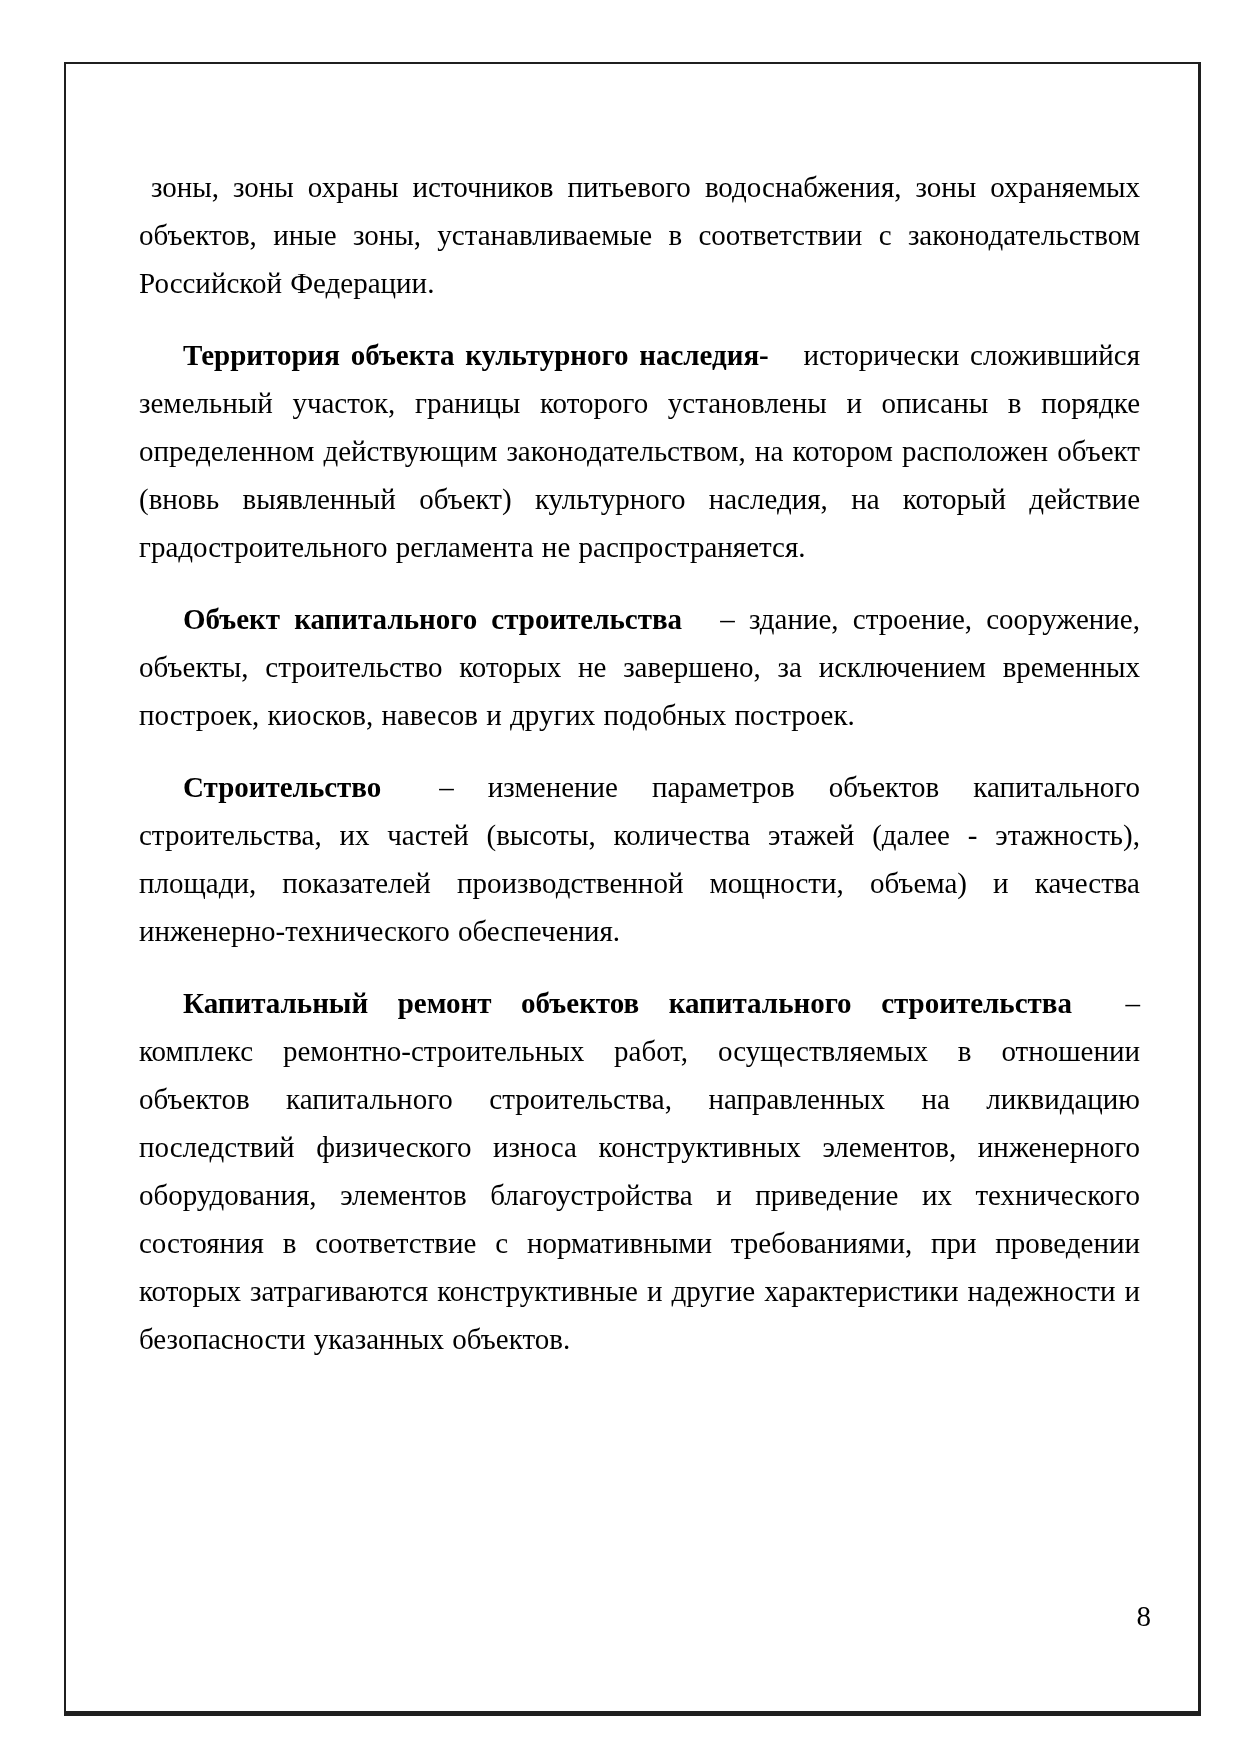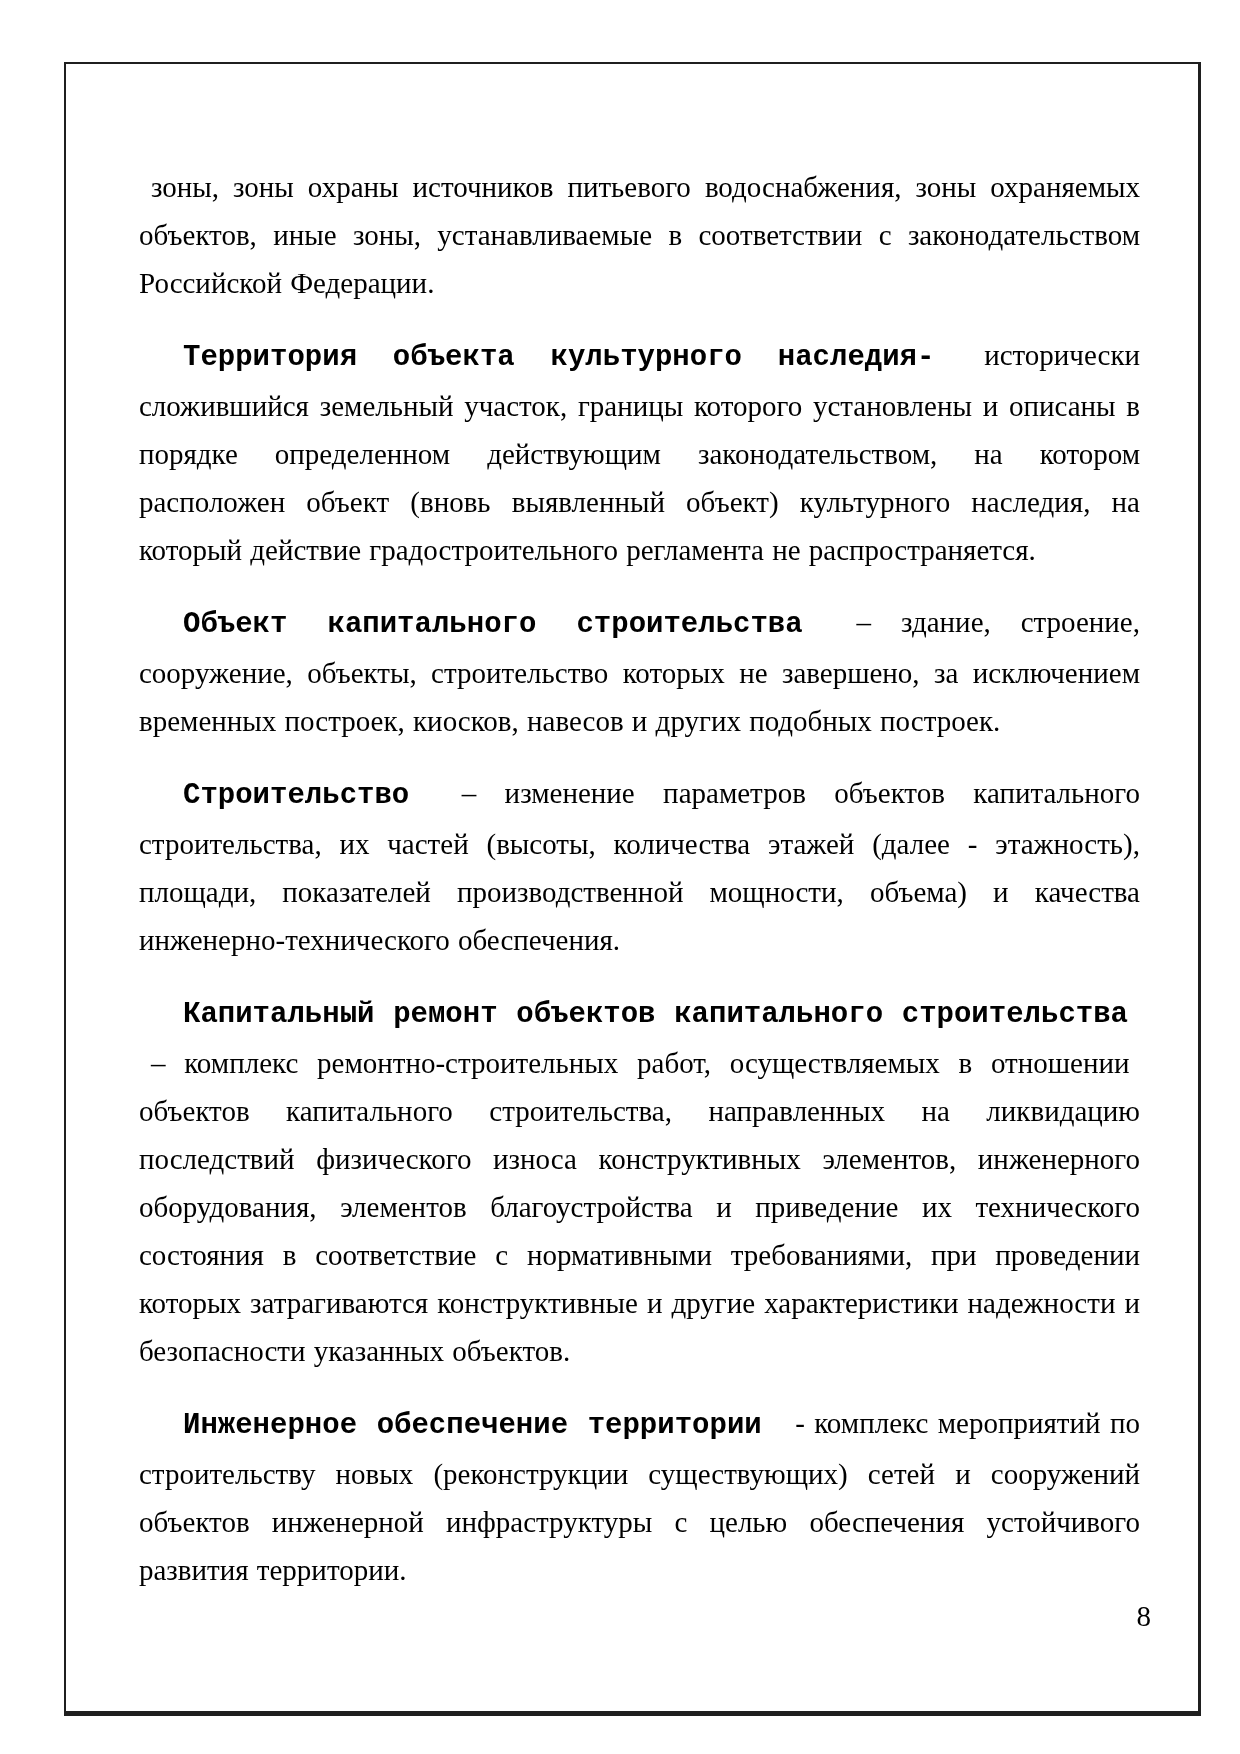--- a/index.html
+++ b/index.html
@@ -39,21 +39,21 @@
   p.para {
     font-size: 29px;
     line-height: 48px;
     text-align: justify;
     text-justify: inter-word;
     hyphens: none;
     word-spacing: 1px;
     color: var(--text-color, #000000);
   }
   p.para.indent { text-indent: 32px; }
-  .seg.bold { font-weight: bold; font-family: Liberation Mono, monospace; }
+  .seg.bold { font-weight: bold; }
   .page-number {
     position: absolute;
     right: 35px;
     top: 1516px;
     font-size: 29px;
     line-height: 48px;
     text-align: right;
     color: var(--text-color, #000000);
   }
 </style>
@@ -61,17 +61,16 @@
 <body>
 
 <div class="sheet">
   <div class="frame">
     <div class="content" id="doc-body">
         <p class="para"><span class="seg">зоны, зоны охраны источников питьевого водоснабжения, зоны охраняемых объектов, иные зоны, устанавливаемые в соответствии с законодательством Российской Федерации.</span></p>
         <p class="para indent"><span class="seg bold">Территория объекта культурного наследия-</span><span class="seg"> исторически сложившийся земельный участок, границы которого установлены и описаны в порядке определенном действующим законодательством, на котором расположен объект (вновь выявленный объект) культурного наследия, на который действие градостроительного регламента не распространяется.</span></p>
         <p class="para indent"><span class="seg bold">Объект капитального строительства</span><span class="seg"> – здание, строение, сооружение, объекты, строительство которых не завершено, за исключением временных построек, киосков, навесов и других подобных построек.</span></p>
         <p class="para indent"><span class="seg bold">Строительство</span><span class="seg"> – изменение параметров объектов капитального строительства, их частей (высоты, количества этажей (далее - этажность), площади, показателей производственной мощности, объема) и качества инженерно-технического обеспечения.</span></p>
         <p class="para indent"><span class="seg bold">Капитальный ремонт объектов капитального строительства</span><span class="seg"> – комплекс ремонтно-строительных работ, осуществляемых в отношении объектов капитального строительства, направленных на ликвидацию последствий физического износа конструктивных элементов, инженерного оборудования, элементов благоустройства и приведение их технического состояния в соответствие с нормативными требованиями, при проведении которых затрагиваются конструктивные и другие характеристики надежности и безопасности указанных объектов.</span></p>
-        <p class="para indent"><span class="seg bold">Инженерное обеспечение территории</span><span class="seg"> - комплекс мероприятий по строительству новых (реконструкции существующих) сетей и сооружений объектов инженерной инфраструктуры с целью обеспечения устойчивого развития территории.</span></p>
       </div>
     <div class="page-number">8</div>
   </div>
 </div>
 
 </body></html>

